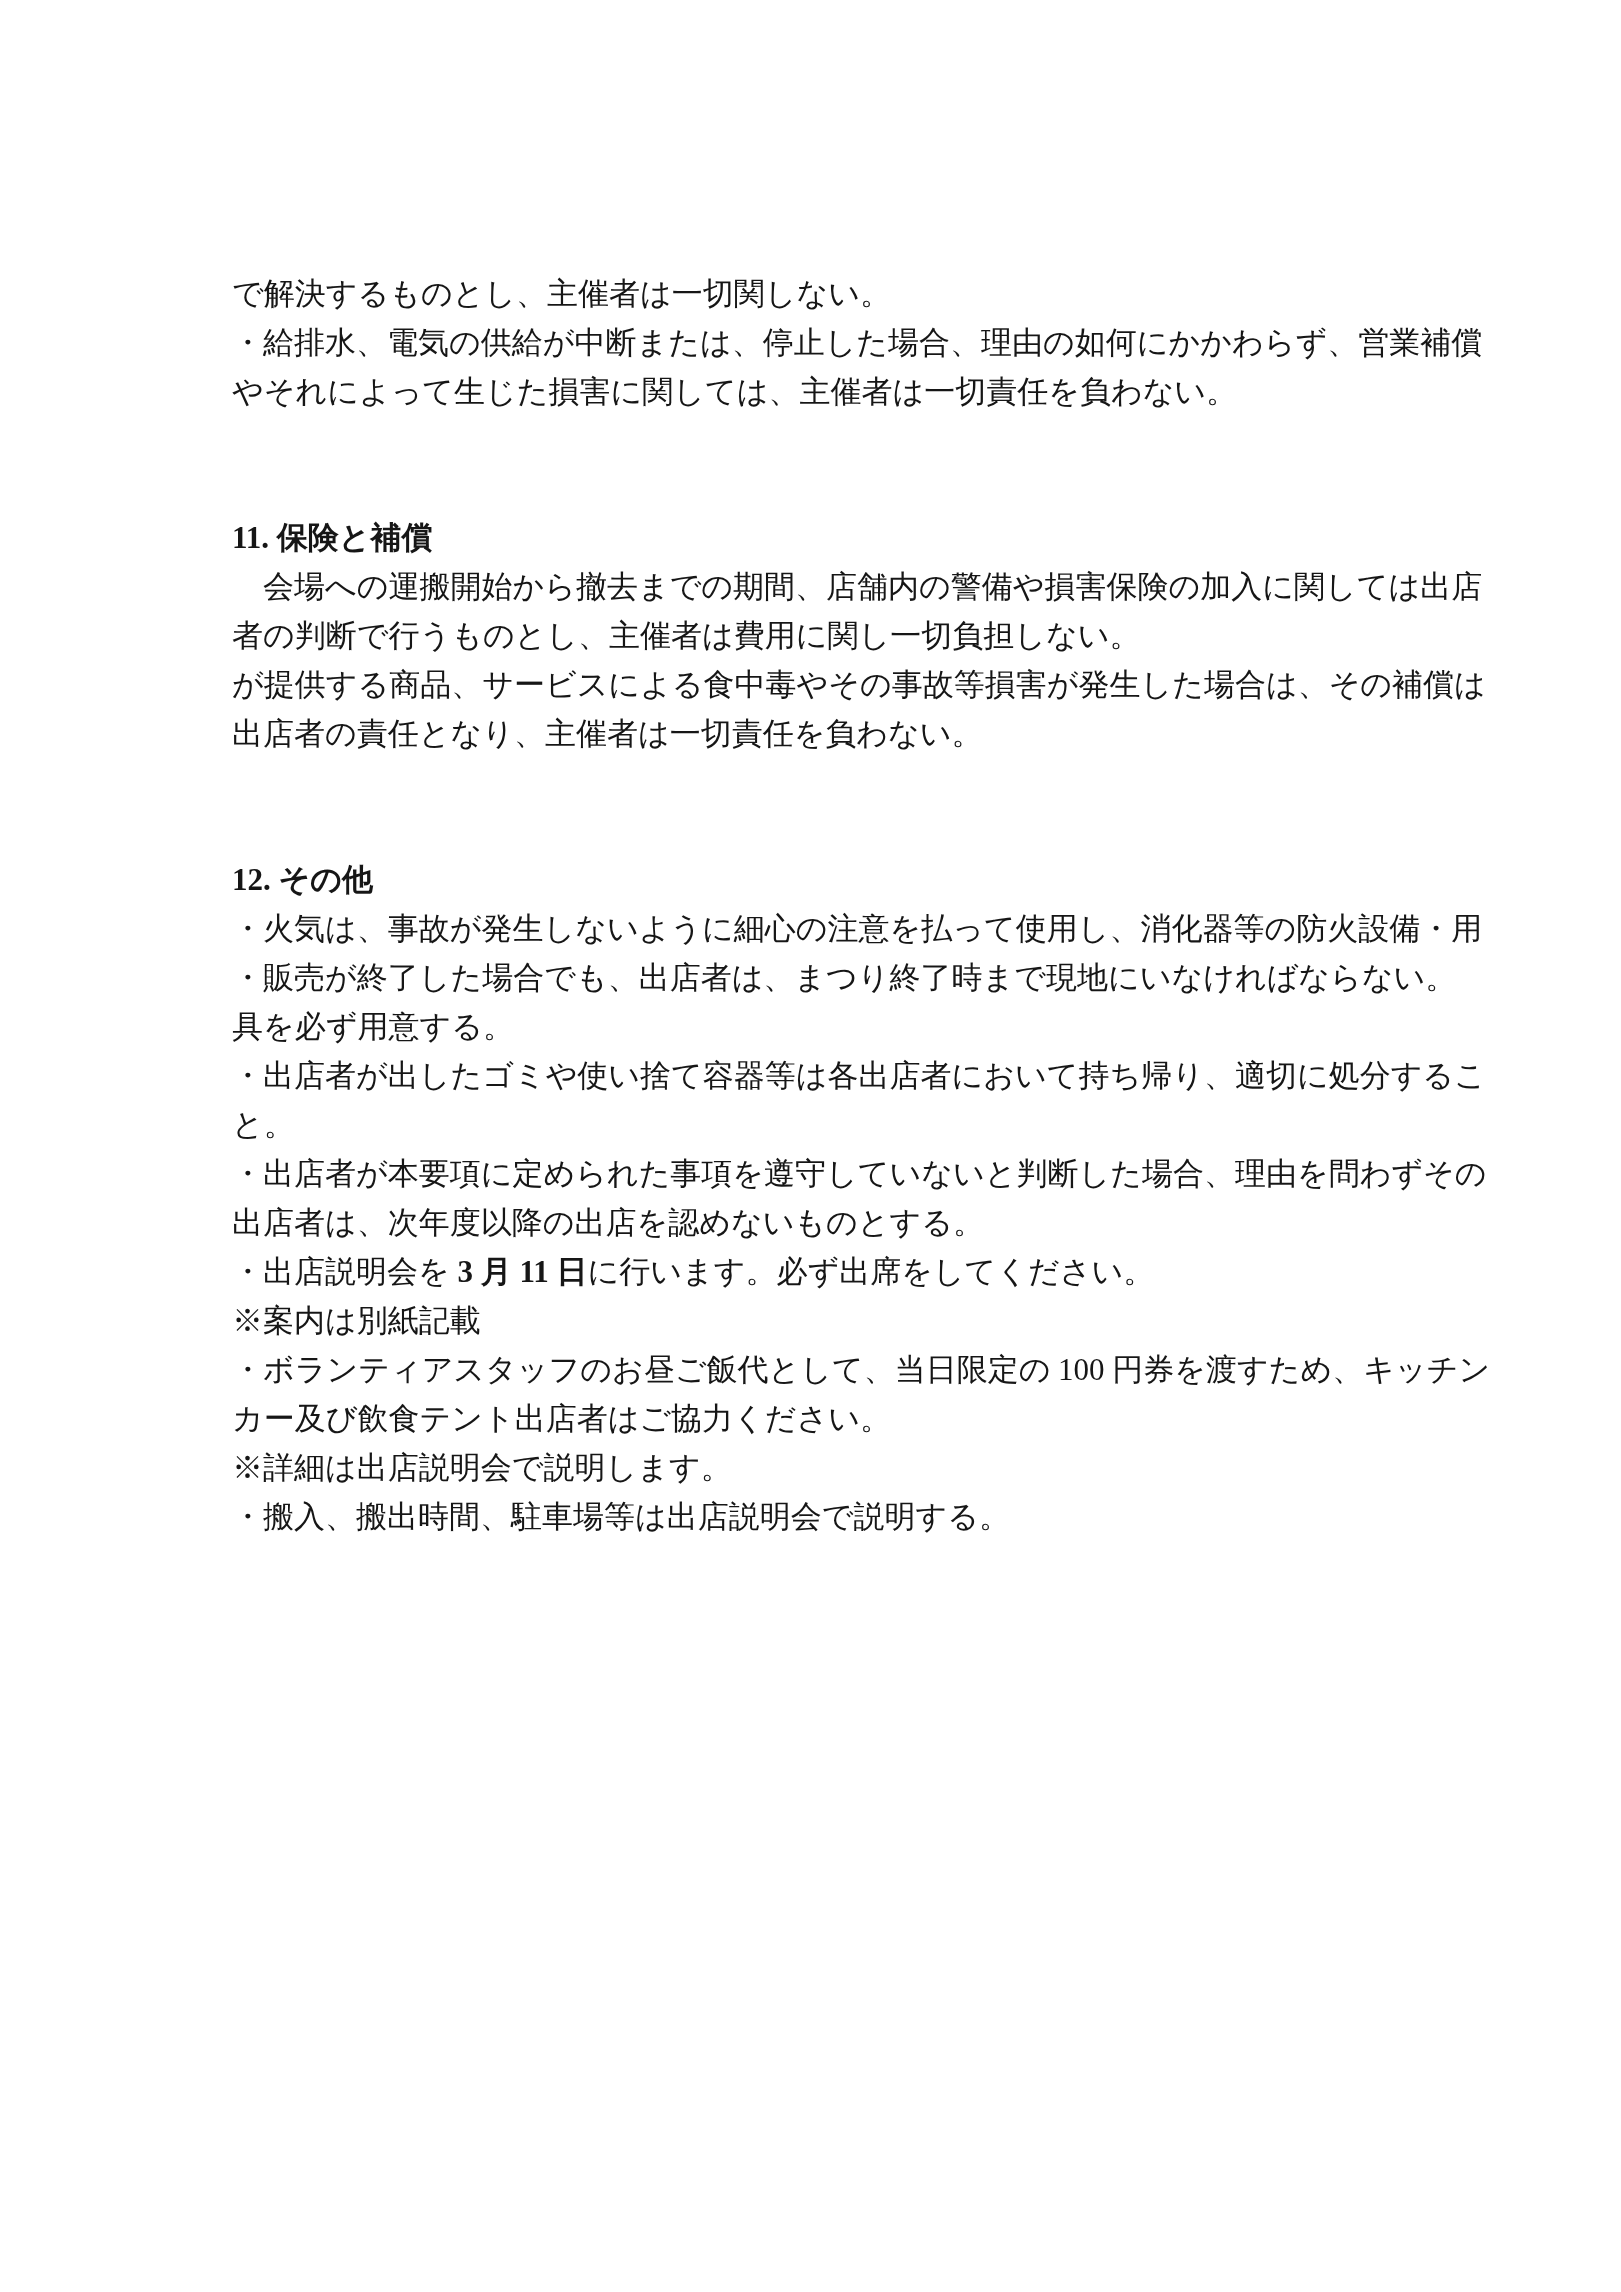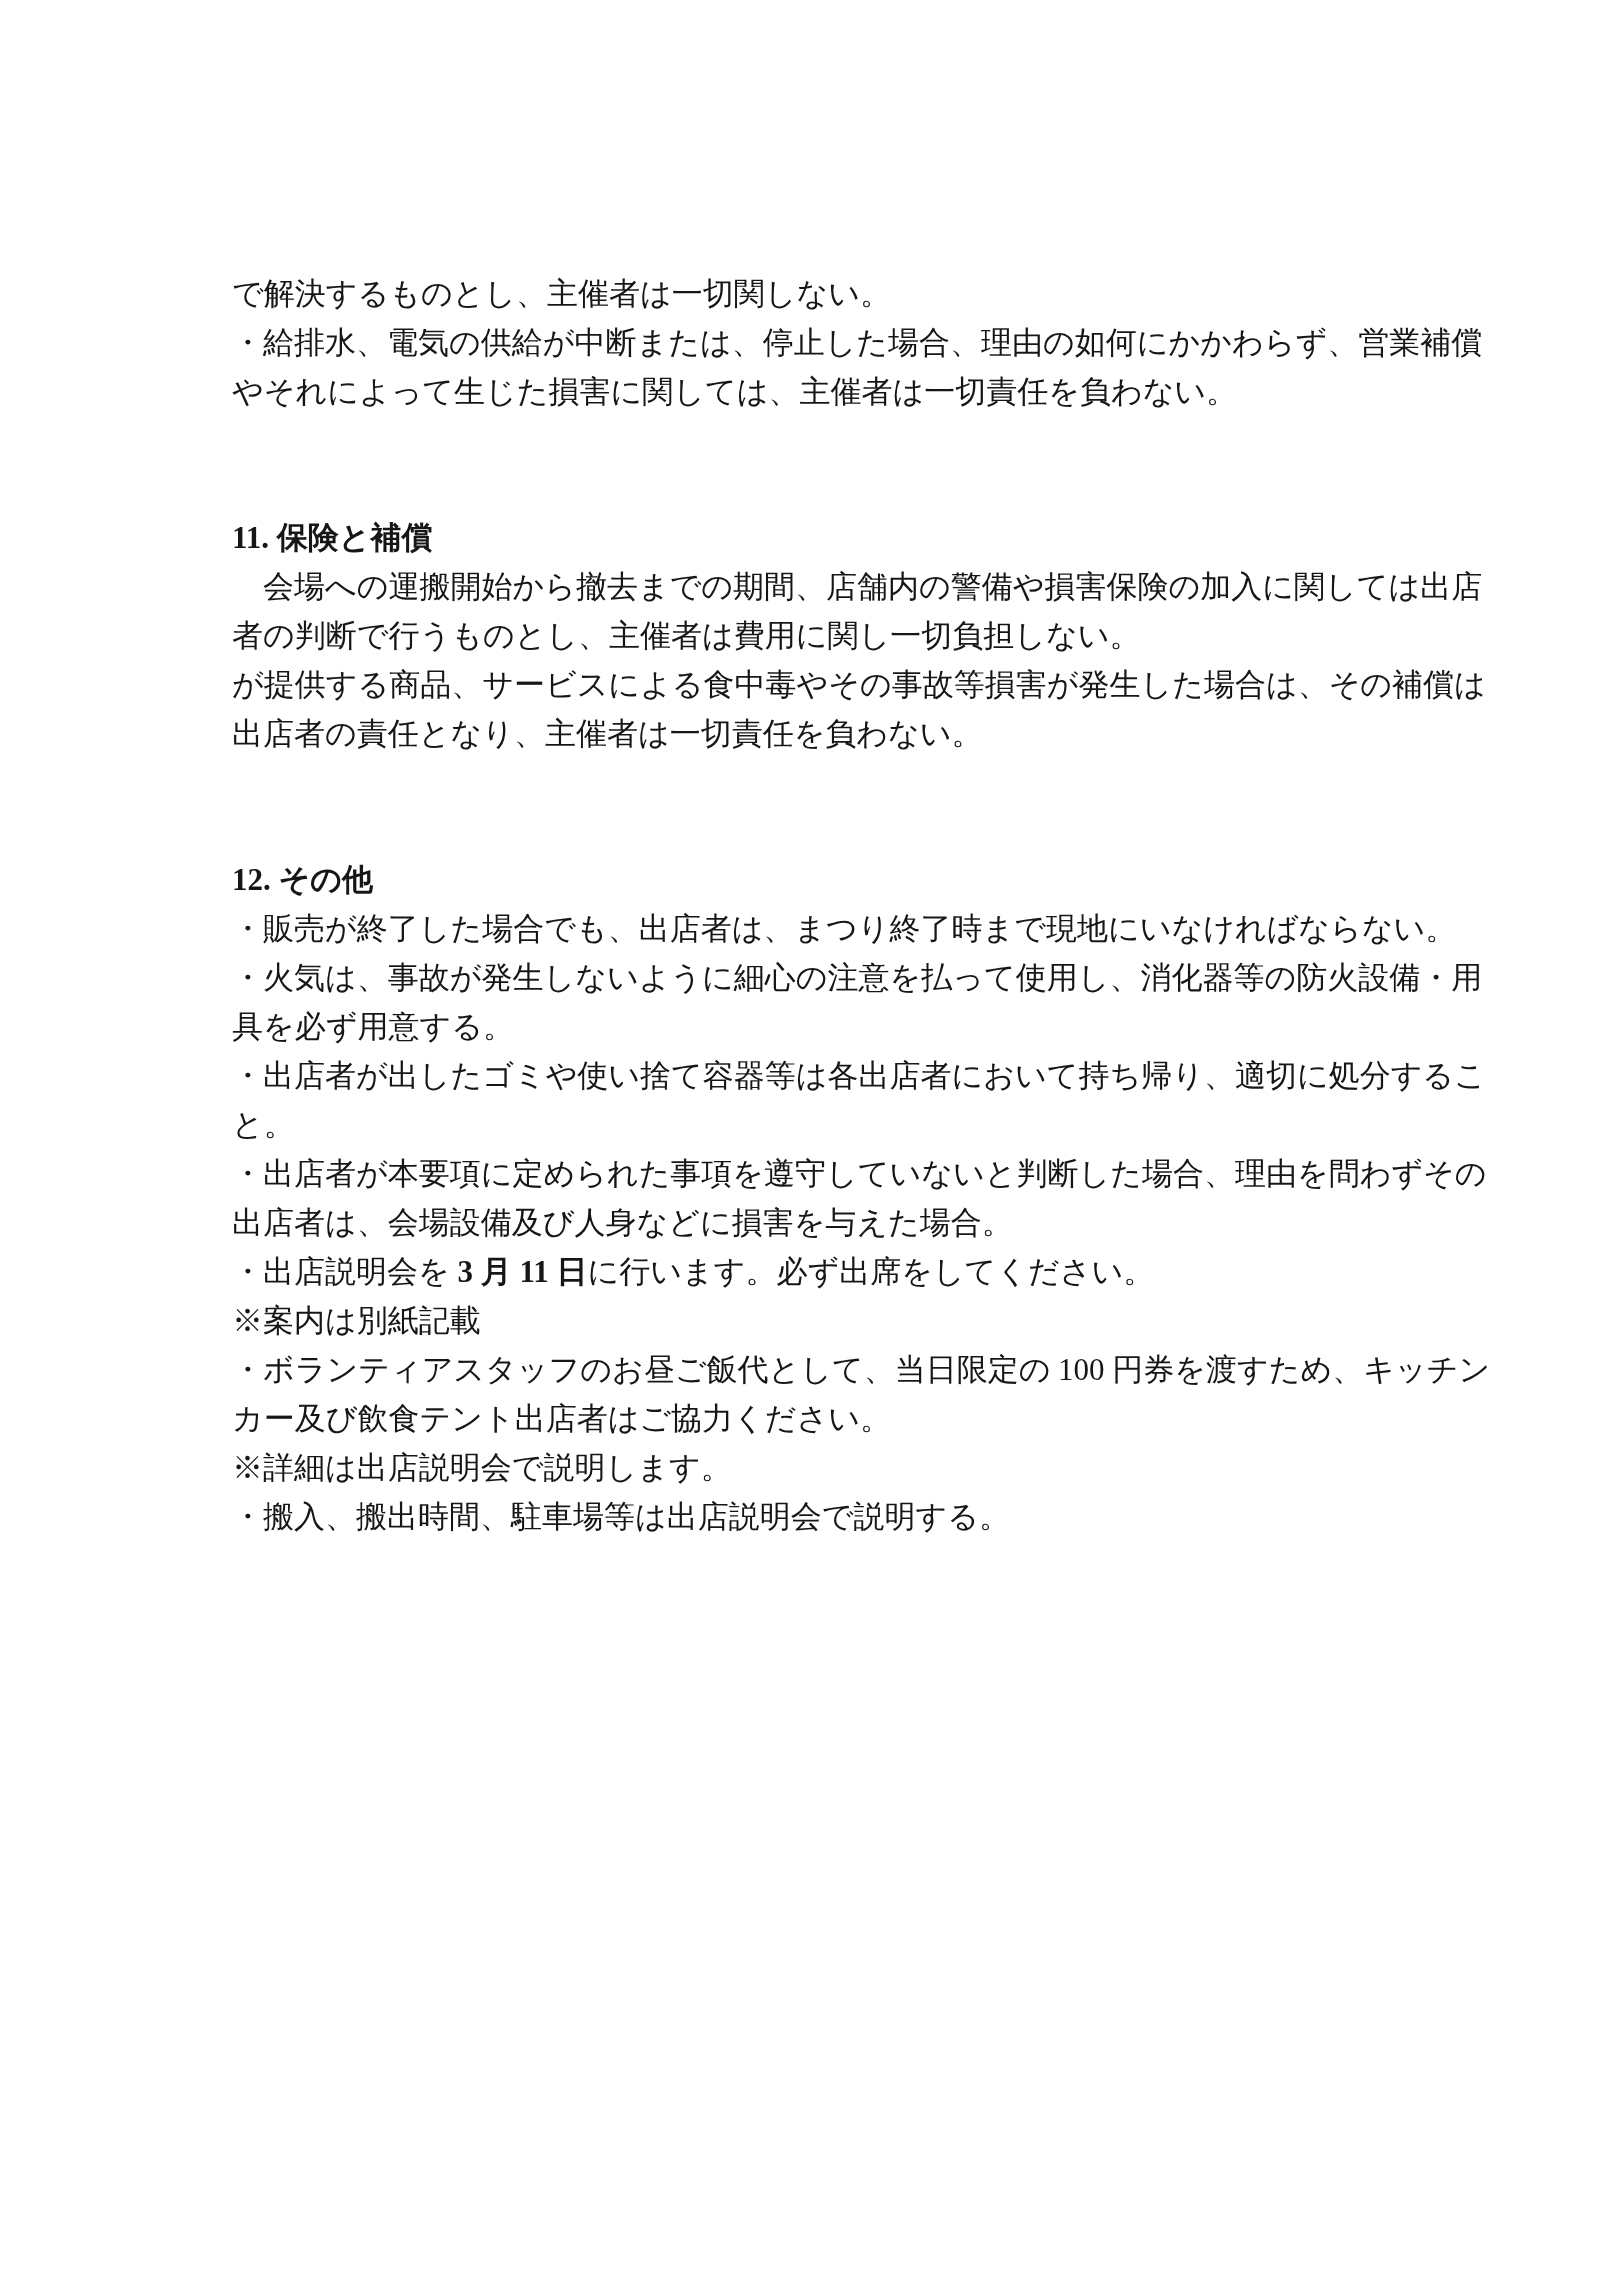--- a/index.html
+++ b/index.html
@@ -58,27 +58,27 @@
 
     <div class="line heading">11. 保険と補償</div>
     <div class="line">　会場への運搬開始から撤去までの期間、店舗内の警備や損害保険の加入に関しては出店</div>
     <div class="line">者の判断で行うものとし、主催者は費用に関し一切負担しない。</div>
     <div class="line">が提供する商品、サービスによる食中毒やその事故等損害が発生した場合は、その補償は</div>
     <div class="line">出店者の責任となり、主催者は一切責任を負わない。</div>
 
     <div class="blank-line"></div>
 
     <div class="line heading">12. その他</div>
+    <div class="line">・火気は、事故が発生しないように細心の注意を払って使用し、消化器等の防火設備・用</div>
     <div class="line">・販売が終了した場合でも、出店者は、まつり終了時まで現地にいなければならない。</div>
-    <div class="line">・火気は、事故が発生しないように細心の注意を払って使用し、消化器等の防火設備・用</div>
     <div class="line">具を必ず用意する。</div>
     <div class="line">・出店者が出したゴミや使い捨て容器等は各出店者において持ち帰り、適切に処分するこ</div>
     <div class="line">と。</div>
     <div class="line">・出店者が本要項に定められた事項を遵守していないと判断した場合、理由を問わずその</div>
-    <div class="line">出店者は、会場設備及び人身などに損害を与えた場合。</div>
+    <div class="line">出店者は、次年度以降の出店を認めないものとする。</div>
 
     <div class="line"><span>・出店説明会を</span><span class="bold-seg"> 3 月 11 日</span><span>に行います。必ず出席をしてください。</span></div>
 
     <div class="line">※案内は別紙記載</div>
     <div class="line">・ボランティアスタッフのお昼ご飯代として、当日限定の 100 円券を渡すため、キッチン</div>
     <div class="line">カー及び飲食テント出店者はご協力ください。</div>
     <div class="line">※詳細は出店説明会で説明します。</div>
     <div class="line">・搬入、搬出時間、駐車場等は出店説明会で説明する。</div>
 
   </div>

